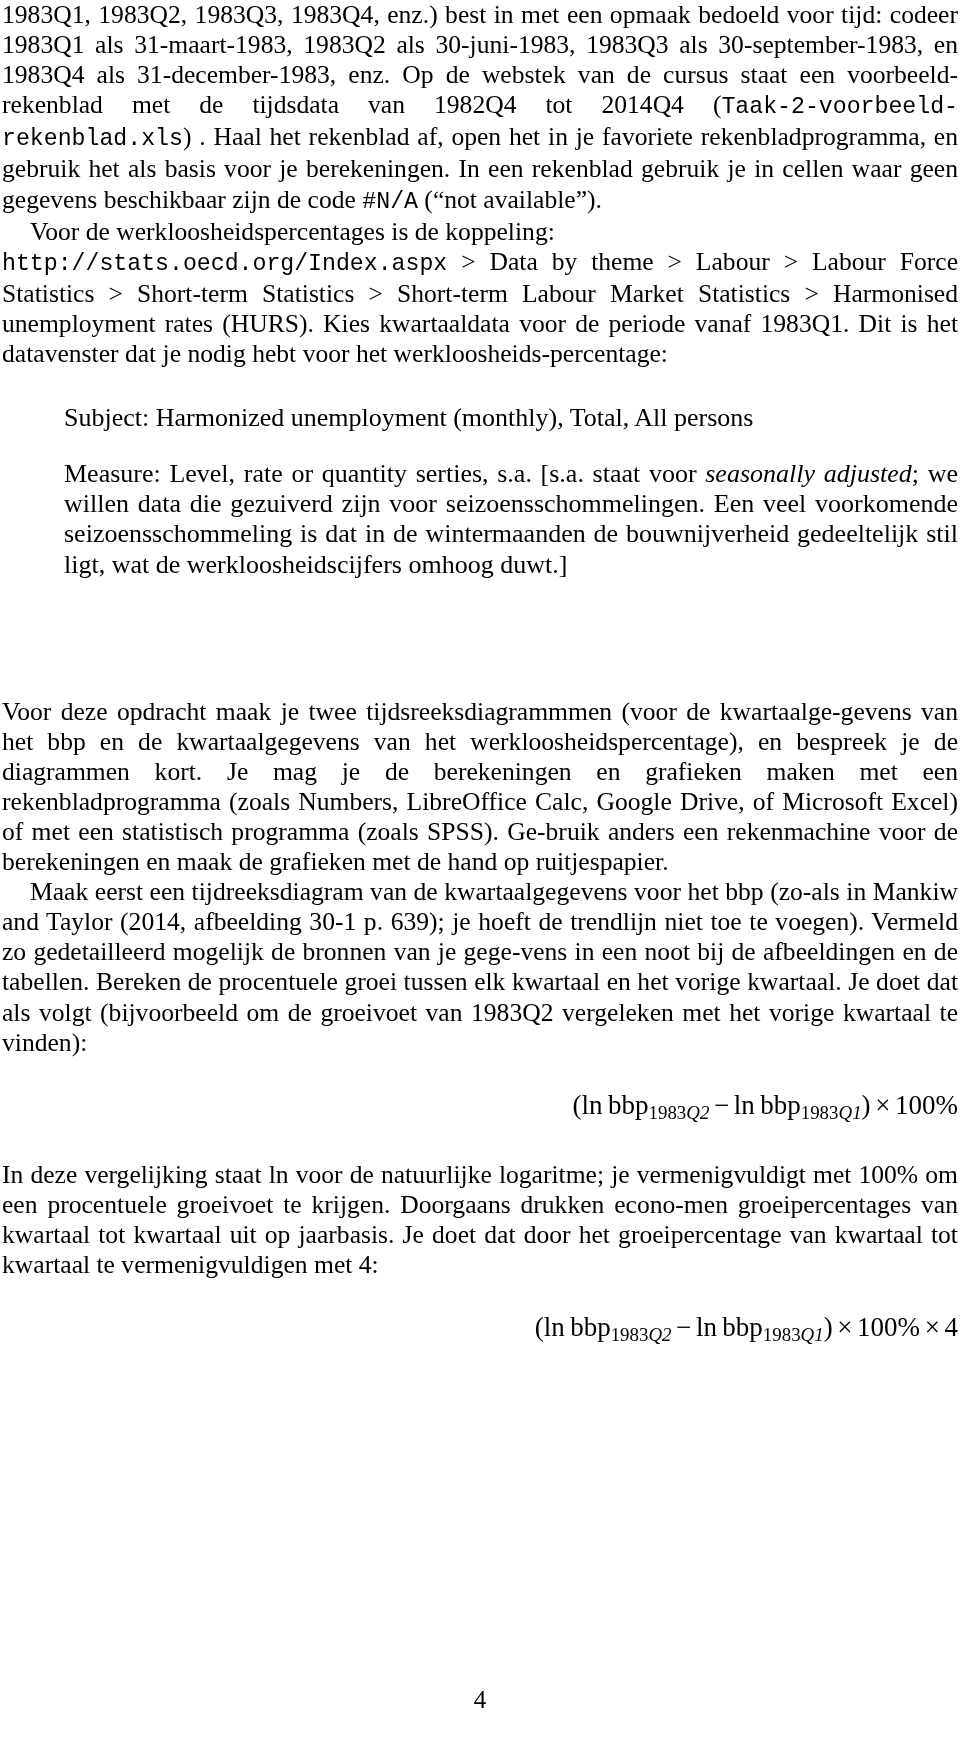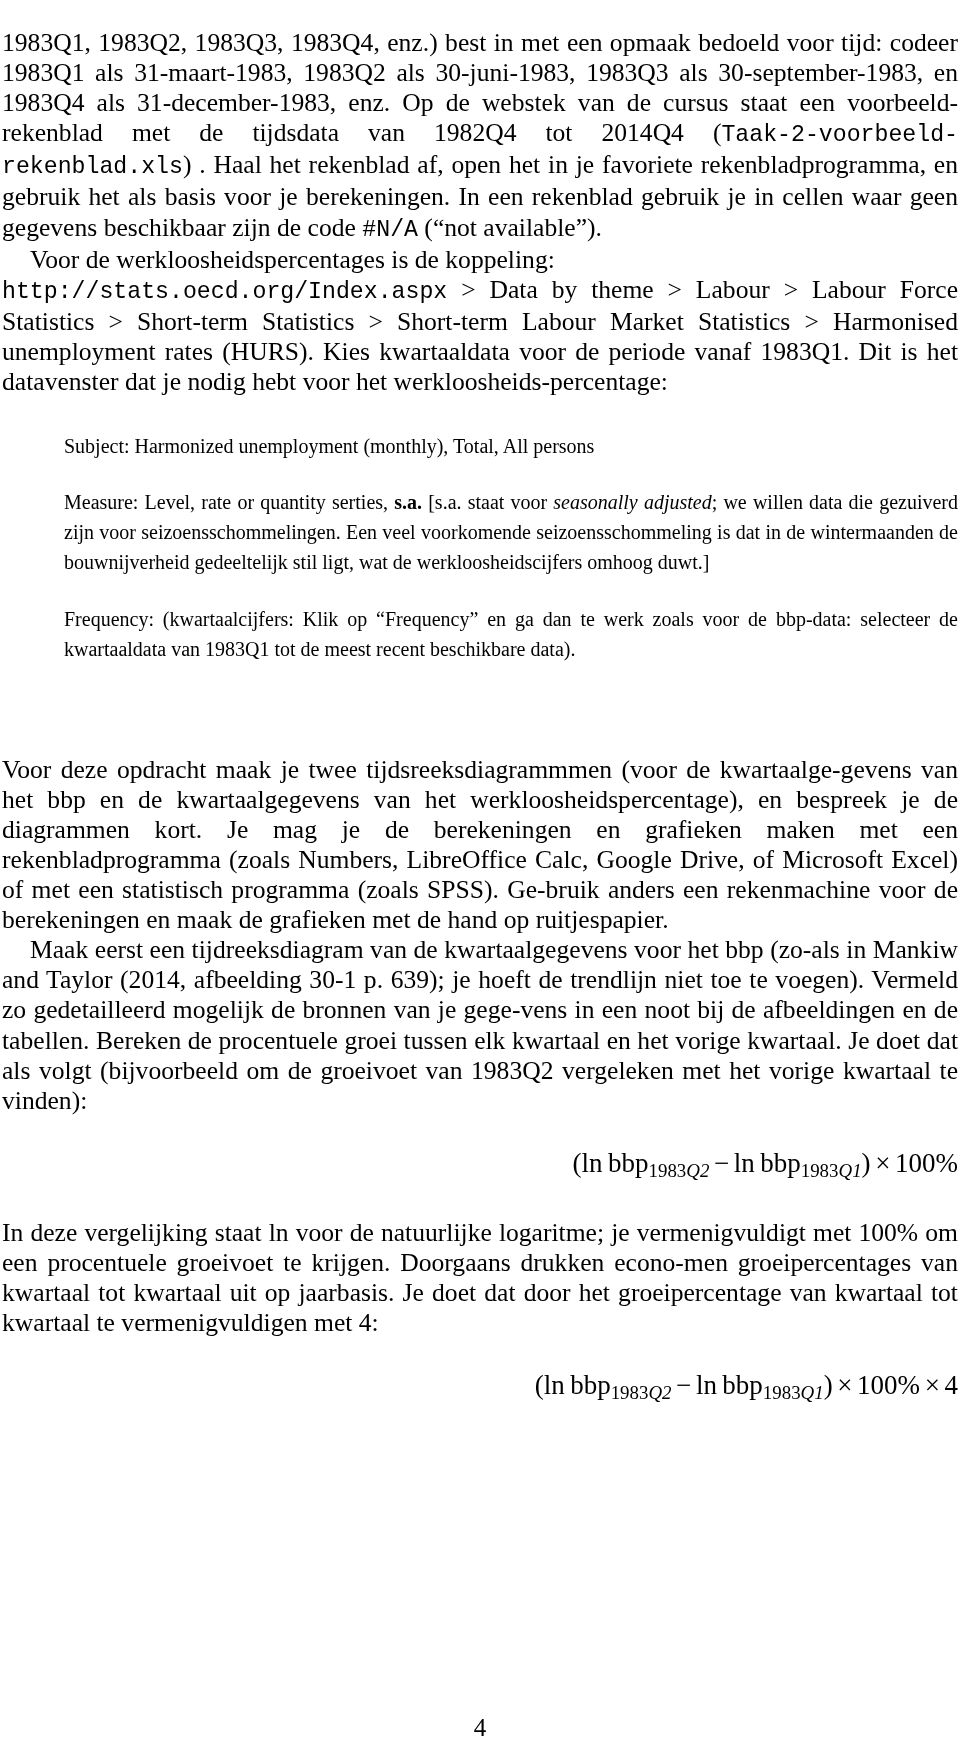--- a/index.html
+++ b/index.html
@@ -15,21 +15,20 @@
     font-family: "Liberation Serif", "DejaVu Serif", serif;
     color: #000000;
     overflow: hidden;
   }
   .page {
     position: relative;
     width: 960px;
     height: 1347px;
     box-sizing: border-box;
     padding: 0;
-    margin-top: 28px;
   }
   .body-col {
     position: absolute;
     left: 2px;
     top: 0px;
     width: 956px;
   }
   p.para {
     margin: 0;
     font-size: 25.6px;
@@ -39,33 +38,33 @@
     hyphens: manual;
     -webkit-hyphens: manual;
     text-indent: 0;
   }
   p.para.indent {
     text-indent: 28px;
   }
   .blk {
     margin: 0;
     padding: 0 0 0 62px;
-    font-size: 20px;
+    font-size: 26px;
     line-height: 30.1px;
     text-align: justify;
   }
   .blk.first {
     padding-right: 8px;
   }
   code, .mono {
     font-family: "Liberation Mono", "DejaVu Sans Mono", monospace;
     font-size: 23.2px;
     letter-spacing: 0px;
   }
-  .bold { font-weight: bold; }
+  .bold { font-weight: normal; }
   .ital { font-style: italic; }
   h2.section {
     margin: 0;
     font-size: 30.5px;
     line-height: 36px;
     font-weight: bold;
     letter-spacing: 0.1px;
   }
   h2.section .secnum {
     display: inline-block;
@@ -116,21 +115,20 @@
     <div class="spacer sp-6"></div>
 
     <p class="blk first">Subject: Harmonized unemployment (monthly), Total, All persons</p>
 
     <div class="spacer sp-4"></div>
 
     <p class="blk"><span>Measure: Level, rate or quantity serties, </span><span class="bold">s.a.</span><span> [s.a. staat voor </span><span class="ital">seasonally adjusted</span><span>; we willen data die gezuiverd zijn voor seizoensschommelingen. Een veel voorkomende seizoensschommeling is dat in de wintermaanden de bouwnijverheid gedeeltelijk stil ligt, wat de werkloosheidscijfers omhoog duwt.]</span></p>
 
     <div class="spacer sp-4"></div>
 
-    <p class="blk">Frequency: (kwartaalcijfers: Klik op “Frequency” en ga dan te werk zoals voor de bbp-data: selecteer de kwartaaldata van 1983Q1 tot de meest recent beschikbare data).</p>
 
     <div class="spacer sp-4"></div>
 
 
     <div class="spacer sp-8"></div>
 
 
     <div class="spacer sp-3"></div>
 
     <p class="para">Voor deze opdracht maak je twee tijdsreeksdiagrammmen (voor de kwartaalge-gevens van het bbp en de kwartaalgegevens van het werkloosheidspercentage), en bespreek je de diagrammen kort. Je mag je de berekeningen en grafieken maken met een rekenbladprogramma (zoals Numbers, LibreOffice Calc, Google Drive, of Microsoft Excel) of met een statistisch programma (zoals SPSS). Ge-bruik anders een rekenmachine voor de berekeningen en maak de grafieken met de hand op ruitjespapier.</p>

